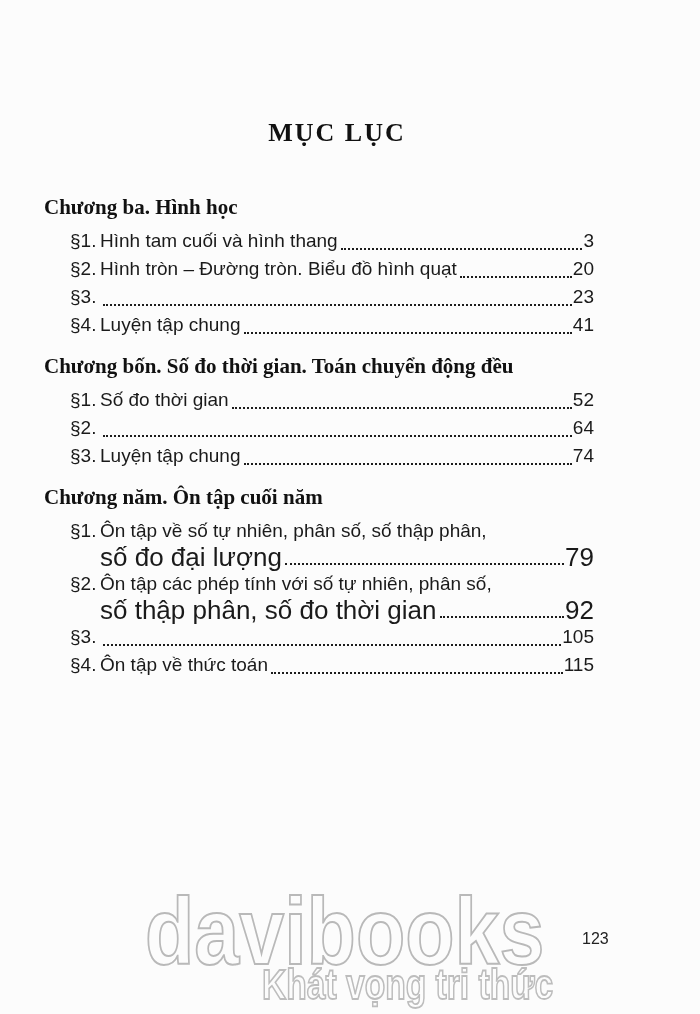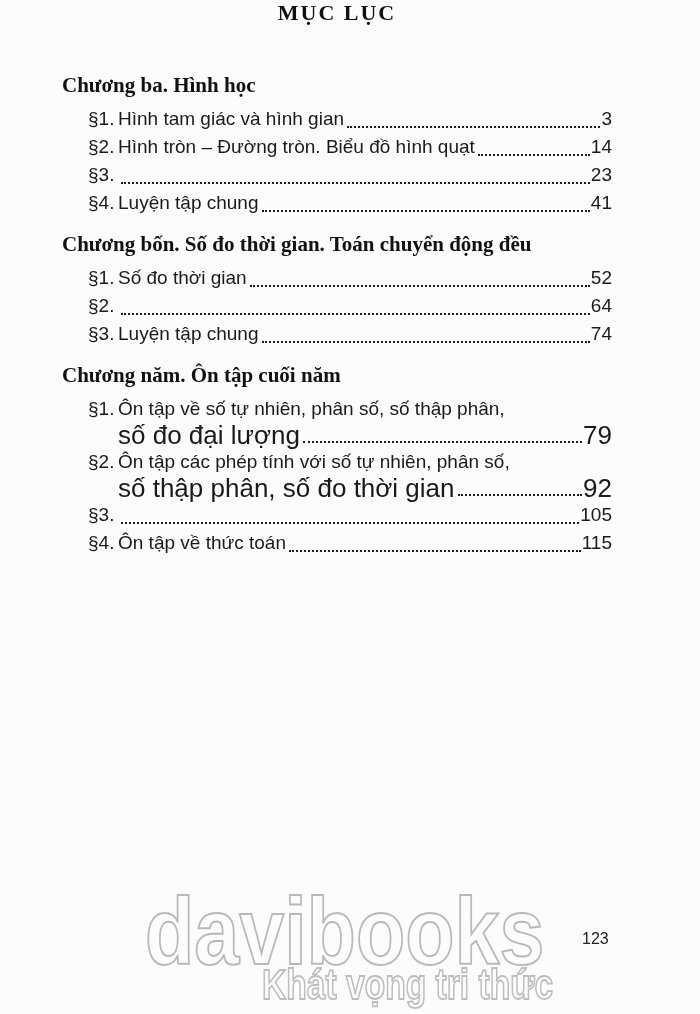--- a/index.html
+++ b/index.html
@@ -7,32 +7,33 @@
   .page {
     position: relative;
     width: 700px;
     height: 1014px;
     background: #fcfcfc;
     overflow: hidden;
     font-family: "Liberation Sans", sans-serif;
     color: #1a1a1a;
   }
   .page-title {
+    padding-top: 118px;
     width: 550px;
     margin-left: 62px;
     text-align: center;
     font-family: "Liberation Serif", serif;
-    font-size: 22px;
+    font-size: 26px;
     font-weight: bold;
     letter-spacing: 2px;
     color: #111;
   }
   .toc {
     margin-top: 44px;
-    margin-left: 62px;
+    margin-left: 44px;
     width: 550px;
   }
   .chapter { margin-top: 12px; }
   .chapter:first-child { margin-top: 0; }
   .chapter-heading {
     font-family: "Liberation Serif", serif;
     font-size: 21px;
     font-weight: bold;
     line-height: 30px;
     margin-bottom: 5px;
@@ -113,29 +114,29 @@
 <div class="page">
 
   <h1 class="page-title">MỤC LỤC</h1>
 
   <div class="toc">
 
     <section class="chapter">
       <h2 class="chapter-heading">Chương ba. Hình học</h2>
       <div class="entry">
         <span class="marker">§1.</span>
-        <span class="etext">Hình tam giác và hình gian</span>
+        <span class="etext">Hình tam cuối và hình thang</span>
         <span class="dots"></span>
         <span class="pnum">3</span>
       </div>
       <div class="entry">
         <span class="marker">§2.</span>
         <span class="etext">Hình tròn – Đường tròn. Biểu đồ hình quạt</span>
         <span class="dots"></span>
-        <span class="pnum">14</span>
+        <span class="pnum">20</span>
       </div>
       <div class="entry">
         <span class="marker">§3.</span>
         <span class="dots"></span>
         <span class="pnum">23</span>
       </div>
       <div class="entry">
         <span class="marker">§4.</span>
         <span class="etext">Luyện tập chung</span>
         <span class="dots"></span>

